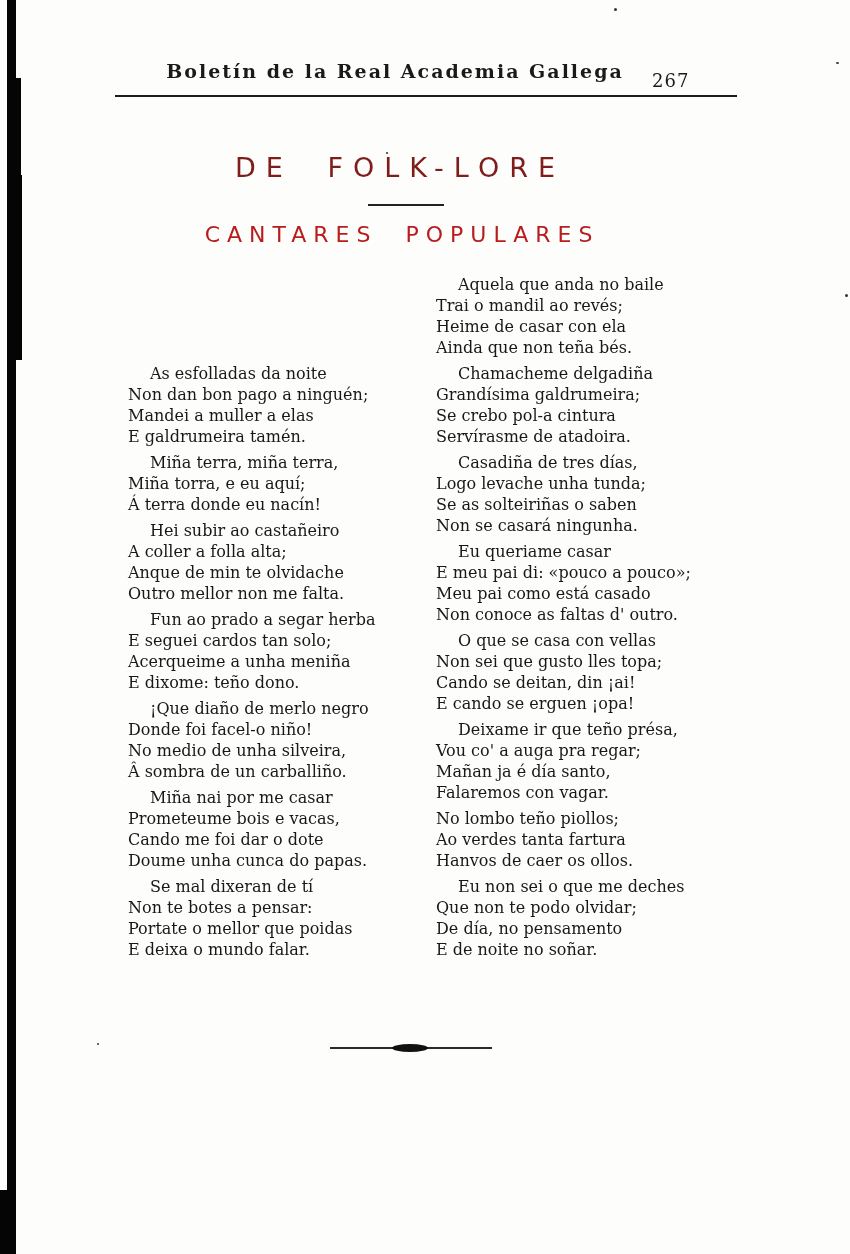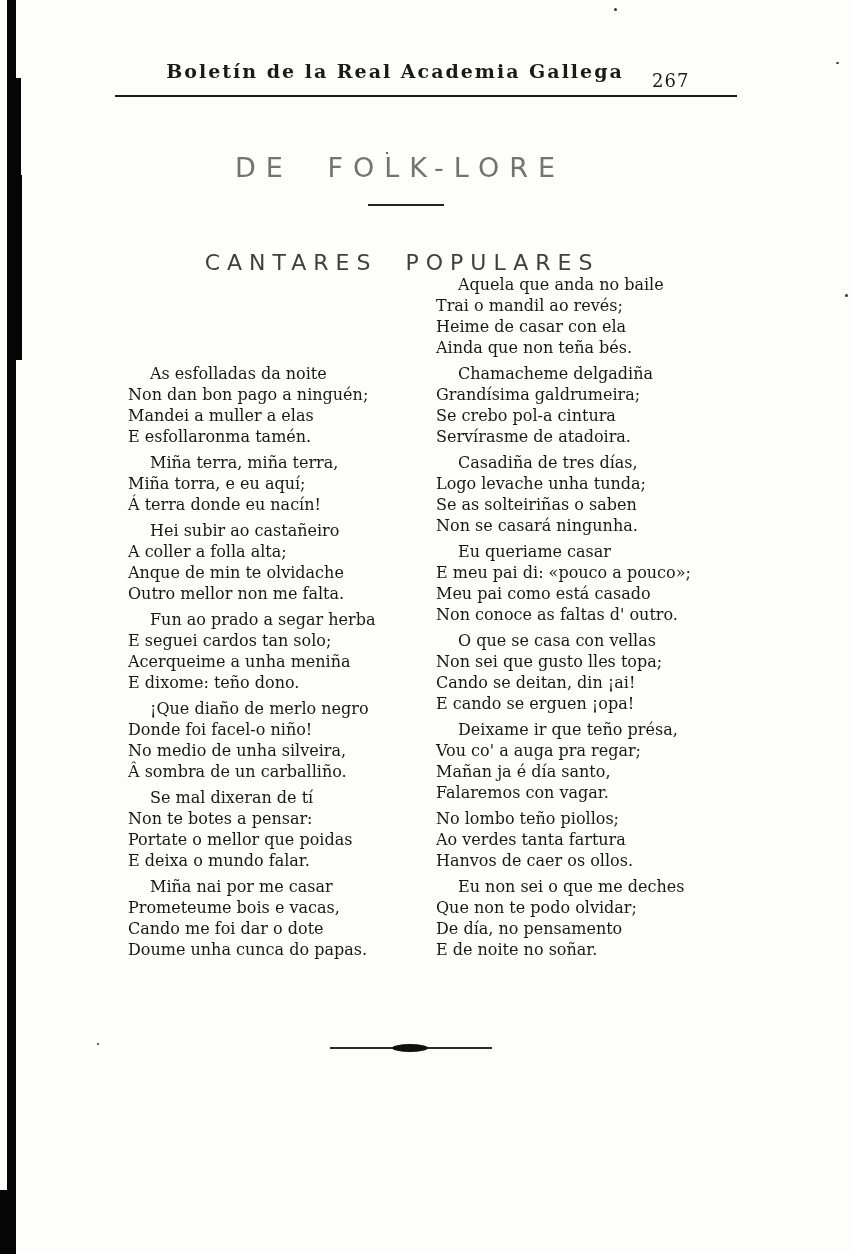--- a/index.html
+++ b/index.html
@@ -53,34 +53,33 @@
     position: absolute; top: 95px; left: 115px;
     width: 622px; height: 2px; background: #1c1c1c;
   }
 
   .section-title {
     position: absolute; top: 152px; left: 0; width: 800px;
     text-align: center;
     font-family: "DejaVu Sans", "Liberation Sans", sans-serif;
     font-size: 27px; font-weight: 400;
     letter-spacing: 10px; word-spacing: 16px;
-    color: #737373;
+    color: #7f1d1d;
   }
   .title-rule {
     position: absolute; top: 204px; left: 368px;
     width: 76px; height: 2px; background: #222;
   }
   .article-title {
     position: absolute; top: 222px; left: 0; width: 804px;
     text-align: center;
     font-family: "DejaVu Sans", "Liberation Sans", sans-serif;
     font-size: 22px; font-weight: 400;
     letter-spacing: 7px; word-spacing: 14px;
-    color: #404040;
-    margin-top: 28px;
+    color: #b91c1c;
   }
 
   .columns {
     position: absolute; top: 274px; left: 128px;
     width: 606px;
     display: flex;
     align-items: flex-end;
   }
   .col { width: 296px; }
   .col.right { margin-left: 12px; width: 298px; }
@@ -131,21 +130,21 @@
   <div class="section-title">DE FOLK-LORE</div>
   <div class="title-rule"></div>
   <div class="article-title">CANTARES POPULARES</div>
 
   <div class="columns">
     <div class="col left" id="col-left">
         <div class="stanza">
           <div class="verse-line first">As esfolladas da noite</div>
           <div class="verse-line">Non dan bon pago a ninguén;</div>
           <div class="verse-line">Mandei a muller a elas</div>
-          <div class="verse-line">E esfollaronma tamén.</div>
+          <div class="verse-line">E galdrumeira tamén.</div>
         </div>
         <div class="stanza">
           <div class="verse-line first">Miña terra, miña terra,</div>
           <div class="verse-line">Miña torra, e eu aquí;</div>
           <div class="verse-line">Á terra donde eu nacín!</div>
         </div>
         <div class="stanza">
           <div class="verse-line first">Hei subir ao castañeiro</div>
           <div class="verse-line">A coller a folla alta;</div>
           <div class="verse-line">Anque de min te olvidache</div>
@@ -157,30 +156,30 @@
           <div class="verse-line">Acerqueime a unha meniña</div>
           <div class="verse-line">E dixome: teño dono.</div>
         </div>
         <div class="stanza">
           <div class="verse-line first">¡Que diaño de merlo negro</div>
           <div class="verse-line">Donde foi facel-o niño!</div>
           <div class="verse-line">No medio de unha silveira,</div>
           <div class="verse-line">Â sombra de un carballiño.</div>
         </div>
         <div class="stanza">
+          <div class="verse-line first">Miña nai por me casar</div>
+          <div class="verse-line">Prometeume bois e vacas,</div>
+          <div class="verse-line">Cando me foi dar o dote</div>
+          <div class="verse-line">Doume unha cunca do papas.</div>
+        </div>
+        <div class="stanza">
           <div class="verse-line first">Se mal dixeran de tí</div>
           <div class="verse-line">Non te botes a pensar:</div>
           <div class="verse-line">Portate o mellor que poidas</div>
           <div class="verse-line">E deixa o mundo falar.</div>
-        </div>
-        <div class="stanza">
-          <div class="verse-line first">Miña nai por me casar</div>
-          <div class="verse-line">Prometeume bois e vacas,</div>
-          <div class="verse-line">Cando me foi dar o dote</div>
-          <div class="verse-line">Doume unha cunca do papas.</div>
         </div>
       </div>
     <div class="col right" id="col-right">
         <div class="stanza">
           <div class="verse-line first">Aquela que anda no baile</div>
           <div class="verse-line">Trai o mandil ao revés;</div>
           <div class="verse-line">Heime de casar con ela</div>
           <div class="verse-line">Ainda que non teña bés.</div>
         </div>
         <div class="stanza">

